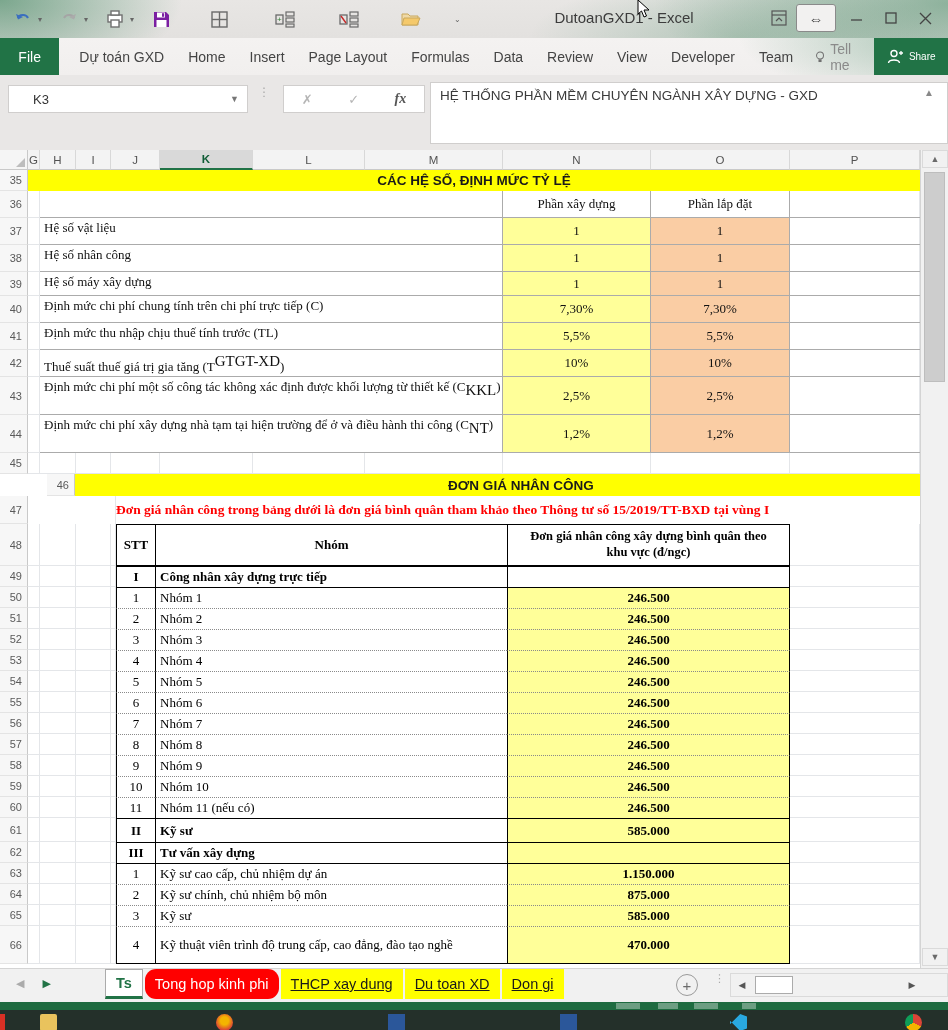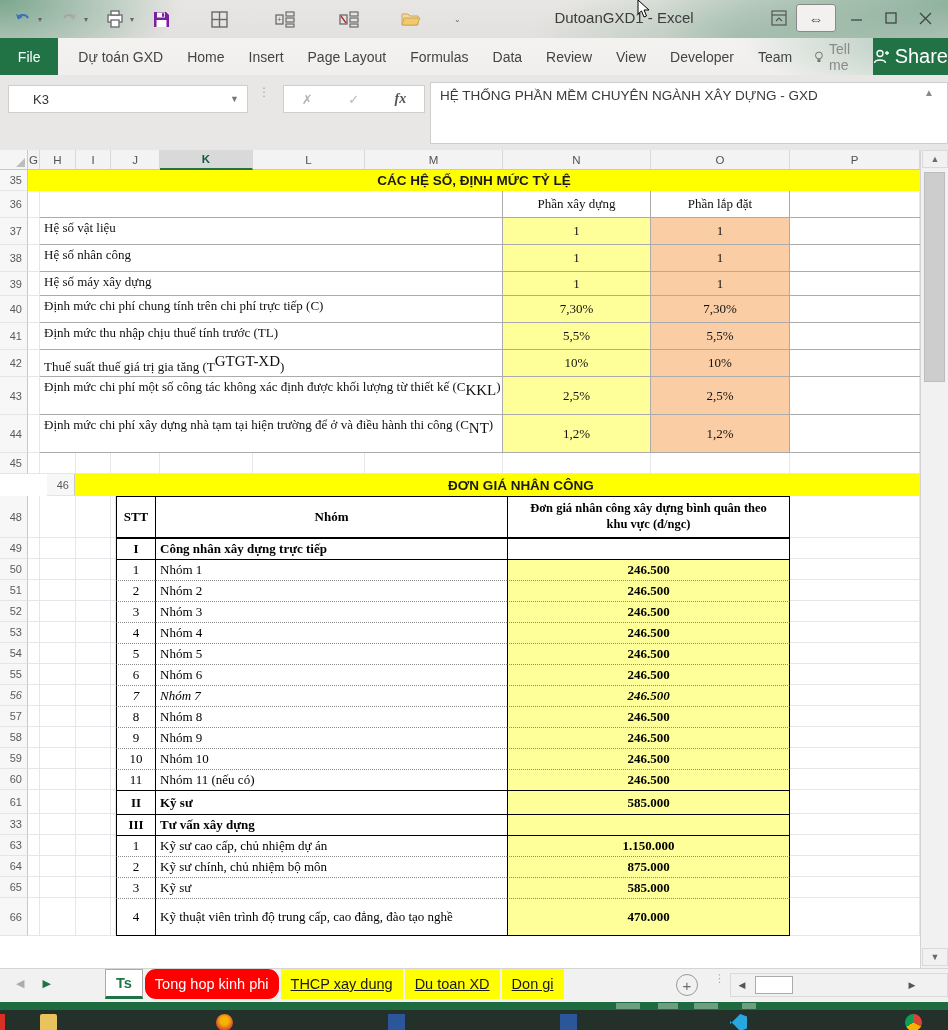--- a/index.html
+++ b/index.html
@@ -24,21 +24,21 @@
 
   
   .ribbon { position:absolute; left:0; top:38px; width:948px; height:37px;
     background:
       radial-gradient(ellipse 300px 90px at 100% 0%, rgba(33,115,70,.35), rgba(33,115,70,0) 70%),
       linear-gradient(#F4F2F1,#F1EFEE);
     display:flex; align-items:stretch; }
   .tab-file { width:75px; background:#217346; color:#fff; display:flex; align-items:center; justify-content:center; font-size:14px; }
   .rtab { display:flex; align-items:center; padding:0 12px; font-size:14px; color:#444; white-space:nowrap; }
   .tellme { display:flex; align-items:center; padding:0 10px; color:#8a8a8a; font-size:14px; }
-  .share { margin-left:auto; width:93px; background:#217346; color:#fff; display:flex; align-items:center; justify-content:center; gap:6px; font-size:20px; }
+  .share { margin-left:auto; width:93px; background:#217346; color:#fff; display:flex; align-items:center; justify-content:center; gap:6px; font-size:10px; }
 
   
   .fbar { position:absolute; left:0; top:75px; width:948px; height:75px; background:#E9E7E6; }
   .namebox { position:absolute; left:8px; top:10px; width:240px; height:28px; background:#fff; border:1px solid #D0CECD; display:flex; align-items:center; padding-left:24px; font-size:13px; color:#333; }
   .namebox .dd { margin-left:auto; margin-right:8px; color:#777; font-size:9px; }
   .fdots { position:absolute; left:258px; top:14px; color:#aaa; font-size:12px; letter-spacing:0; line-height:7px; }
   .fxbox { position:absolute; left:283px; top:10px; width:142px; height:28px; background:#fff; border:1px solid #D0CECD; display:flex; align-items:center; justify-content:space-around; }
   .fxbox .gx { color:#b5b5b5; font-size:13px; }
   .fxbox .fx { font-family:"Liberation Serif", serif; font-style:italic; font-weight:bold; color:#555; font-size:14px; }
   .fcontent { position:absolute; left:430px; top:7px; width:518px; height:62px; background:#fff; border:1px solid #D0CECD; font-size:13.5px; color:#3a3a3a; padding:5px 24px 0 9px; white-space:nowrap; overflow:hidden; }
@@ -351,20 +351,25 @@
           <div class="gcell" style="width: 112px;"></div>
           <div class="gcell" style="width: 138px;"></div>
           <div class="gcell" style="width: 148px;"></div>
           <div class="gcell" style="width: 139px;"></div>
           <div class="gcell" style="width: 130px;"></div>
         </div>
         <div class="grow" style="height: 22px; padding-left: 47px;">
           <div class="rhdr">46</div>
           <div class="banner" style="width: 892px;">ĐƠN GIÁ NHÂN CÔNG</div>
         </div>
+        <div class="grow" style="height: 28px;">
+          <div class="rhdr">47</div>
+          <div class="gcell" style="width: 88px; border-bottom: none;"></div>
+          <div class="note-text">Đơn giá nhân công trong bảng dưới là đơn giá bình quân tham khảo theo Thông tư số 15/2019/TT-BXD tại vùng I</div>
+        </div>
         <div class="grow" style="height: 42px;">
           <div class="rhdr">48</div>
           <div class="gcell" style="width: 12px;"></div>
           <div class="gcell" style="width: 36px;"></div>
           <div class="gcell" style="width: 35px;"></div>
           <div class="gcell" style="width: 5px;"></div>
           <div class="lt-cell" style="border-top: 1px solid rgb(0, 0, 0); border-bottom: 1px solid rgb(0, 0, 0); border-left: 1px solid rgb(0, 0, 0); font-weight: bold; justify-content: center; text-align: center; width: 39px;">STT</div>
           <div class="lt-cell" style="border-top: 1px solid rgb(0, 0, 0); border-bottom: 1px solid rgb(0, 0, 0); border-left: 1px solid rgb(0, 0, 0); font-weight: bold; justify-content: center; text-align: center; width: 352px;">Nhóm</div>
           <div class="lt-cell" style="border-width: 1px; border-style: solid; border-color: rgb(0, 0, 0); font-weight: bold; justify-content: center; text-align: center; width: 283px; font-size: 12.5px; line-height: 1.25; padding: 0px 14px;">Đơn giá nhân công xây dựng bình quân theo khu vực (đ/ngc)</div>
           <div class="gcell" style="width: 130px;"></div>
@@ -439,21 +444,21 @@
           <div class="rhdr">55</div>
           <div class="gcell" style="width: 12px;"></div>
           <div class="gcell" style="width: 36px;"></div>
           <div class="gcell" style="width: 35px;"></div>
           <div class="gcell" style="width: 5px;"></div>
           <div class="lt-cell" style="border-top: 1px dotted rgb(138, 138, 138); border-bottom: none; border-left: 1px solid rgb(0, 0, 0); width: 39px; justify-content: center; font-weight: normal;">6</div>
           <div class="lt-cell" style="border-top: 1px dotted rgb(138, 138, 138); border-bottom: none; border-left: 1px solid rgb(0, 0, 0); width: 352px; padding-left: 4px; font-weight: normal;">Nhóm 6</div>
           <div class="lt-cell" style="border-top: 1px dotted rgb(138, 138, 138); border-bottom: none; border-left: 1px solid rgb(0, 0, 0); width: 283px; border-right: 1px solid rgb(0, 0, 0); justify-content: center; font-weight: bold; background: rgb(255, 255, 153);">246.500</div>
           <div class="gcell" style="width: 130px;"></div>
         </div>
-        <div class="grow" style="height: 21px; font-style: italic;">
+        <div class="grow" style="height: 21px;">
           <div class="rhdr">56</div>
           <div class="gcell" style="width: 12px;"></div>
           <div class="gcell" style="width: 36px;"></div>
           <div class="gcell" style="width: 35px;"></div>
           <div class="gcell" style="width: 5px;"></div>
           <div class="lt-cell" style="border-top: 1px dotted rgb(138, 138, 138); border-bottom: none; border-left: 1px solid rgb(0, 0, 0); width: 39px; justify-content: center; font-weight: normal;">7</div>
           <div class="lt-cell" style="border-top: 1px dotted rgb(138, 138, 138); border-bottom: none; border-left: 1px solid rgb(0, 0, 0); width: 352px; padding-left: 4px; font-weight: normal;">Nhóm 7</div>
           <div class="lt-cell" style="border-top: 1px dotted rgb(138, 138, 138); border-bottom: none; border-left: 1px solid rgb(0, 0, 0); width: 283px; border-right: 1px solid rgb(0, 0, 0); justify-content: center; font-weight: bold; background: rgb(255, 255, 153);">246.500</div>
           <div class="gcell" style="width: 130px;"></div>
         </div>
@@ -506,21 +511,21 @@
           <div class="gcell" style="width: 12px;"></div>
           <div class="gcell" style="width: 36px;"></div>
           <div class="gcell" style="width: 35px;"></div>
           <div class="gcell" style="width: 5px;"></div>
           <div class="lt-cell" style="border-top: 1px solid rgb(0, 0, 0); border-bottom: none; border-left: 1px solid rgb(0, 0, 0); width: 39px; justify-content: center; font-weight: bold;">II</div>
           <div class="lt-cell" style="border-top: 1px solid rgb(0, 0, 0); border-bottom: none; border-left: 1px solid rgb(0, 0, 0); width: 352px; padding-left: 4px; font-weight: bold;">Kỹ sư</div>
           <div class="lt-cell" style="border-top: 1px solid rgb(0, 0, 0); border-bottom: none; border-left: 1px solid rgb(0, 0, 0); width: 283px; border-right: 1px solid rgb(0, 0, 0); justify-content: center; font-weight: bold; background: rgb(255, 255, 153);">585.000</div>
           <div class="gcell" style="width: 130px;"></div>
         </div>
         <div class="grow" style="height: 21px;">
-          <div class="rhdr">33</div>
+          <div class="rhdr">62</div>
           <div class="gcell" style="width: 12px;"></div>
           <div class="gcell" style="width: 36px;"></div>
           <div class="gcell" style="width: 35px;"></div>
           <div class="gcell" style="width: 5px;"></div>
           <div class="lt-cell" style="border-top: 1px solid rgb(0, 0, 0); border-bottom: none; border-left: 1px solid rgb(0, 0, 0); width: 39px; justify-content: center; font-weight: bold;">III</div>
           <div class="lt-cell" style="border-top: 1px solid rgb(0, 0, 0); border-bottom: none; border-left: 1px solid rgb(0, 0, 0); width: 352px; padding-left: 4px; font-weight: bold;">Tư vấn xây dựng</div>
           <div class="lt-cell" style="border-top: 1px solid rgb(0, 0, 0); border-bottom: none; border-left: 1px solid rgb(0, 0, 0); width: 283px; border-right: 1px solid rgb(0, 0, 0); justify-content: center; font-weight: bold; background: rgb(255, 255, 153);"></div>
           <div class="gcell" style="width: 130px;"></div>
         </div>
         <div class="grow" style="height: 21px;">

